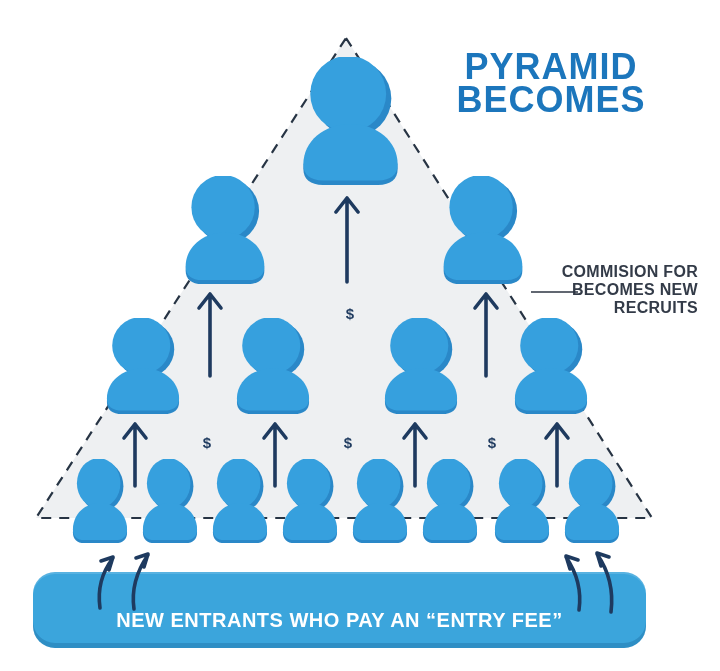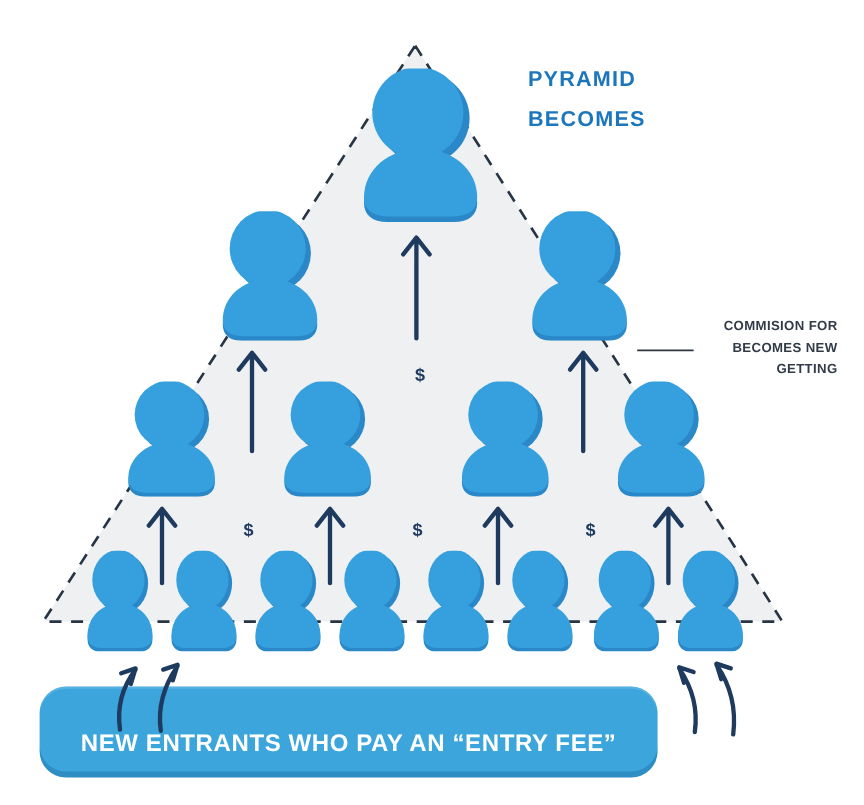--- a/index.html
+++ b/index.html
@@ -11,38 +11,38 @@
   .arrow-layer{pointer-events:none;z-index:40;}
   .triangle-svg{z-index:1;}
   #triangle-poly{
     fill:var(--triangle-fill,#eef0f2);
     stroke:var(--triangle-stroke,#273444);
     stroke-width:2.2;
     stroke-dasharray:10 8;
   }
   .title{
     position:absolute;left:440px;top:50px;width:222px;z-index:20;
-    text-align:left;font-weight:bold;font-size:18px;line-height:33px;
+    text-align:center;font-weight:bold;font-size:36px;line-height:33px;
     letter-spacing:1px;color:var(--title-color,#1c76bc);
   }
   .annotation{
     position:absolute;left:520px;top:263px;width:178px;z-index:20;
-    text-align:right;font-weight:bold;font-size:11px;line-height:18px;
+    text-align:right;font-weight:bold;font-size:16px;line-height:18px;
     letter-spacing:.3px;color:#333b48;
   }
   #persons .person{position:absolute;z-index:10;}
   #persons .person svg{display:block;width:100%;height:100%;}
   .arrow{fill:none;stroke:var(--arrow,#1e3a5f);stroke-width:3.6;stroke-linecap:round;stroke-linejoin:round;}
   .leader-line{stroke:#2d3542;stroke-width:1.6;}
   .dollar{
     position:absolute;z-index:30;transform:translate(-50%,-50%);
     font-weight:bold;font-size:15px;color:var(--arrow,#1e3a5f);
   }
   .banner{
-    position:absolute;left:33px;top:572px;width:515px;height:76px;z-index:35;
+    position:absolute;left:33px;top:572px;width:613px;height:76px;z-index:35;
     background:var(--banner-bg,#3ba5dc);border-radius:22px;
     box-shadow:inset 0 -5px 0 rgba(13,84,135,.28), inset 0 2px 0 rgba(255,255,255,.15);
     display:flex;flex-direction:column;align-items:center;justify-content:center;
     gap:3px;padding-top:20px;box-sizing:border-box;
   }
   .banner-line1{
     color:var(--banner-text,#ffffff);font-weight:bold;font-size:20px;letter-spacing:.5px;
   }
   .banner-line2{
     color:var(--banner-text,#ffffff);font-weight:bold;font-size:13px;letter-spacing:.2px;
@@ -58,21 +58,21 @@
   </svg>
 
   <div class="title">
     <div>PYRAMID</div>
     <div>BECOMES</div>
   </div>
 
   <div class="annotation">
     <div>COMMISION FOR</div>
     <div>BECOMES NEW</div>
-    <div>GETTING</div>
+    <div>RECRUITS</div>
   </div>
 
   <div id="persons">
       <div class="person" style="left: 292.5px; top: 57px; width: 115px; height: 128px;">
         <svg viewBox="0 0 100 111" preserveAspectRatio="none">
           <circle cx="52.5" cy="36" r="33" fill="#2a88c8"></circle>
           <circle cx="48" cy="32" r="33" fill="#36a0de"></circle>
           <path d="M50,62 C27,62 9,77 9,97 C9,106 15,111 26,111 L74,111 C85,111 91,106 91,97 C91,77 73,62 50,62 Z" fill="#2a88c8"></path>
           <path d="M50,62 C27,62 9,77 9,97 C9,106 15,111 26,111 L74,111 C85,111 91,106 91,97 C91,77 73,62 50,62 Z" fill="#36a0de" transform="translate(0,-4)"></path>
         </svg>

